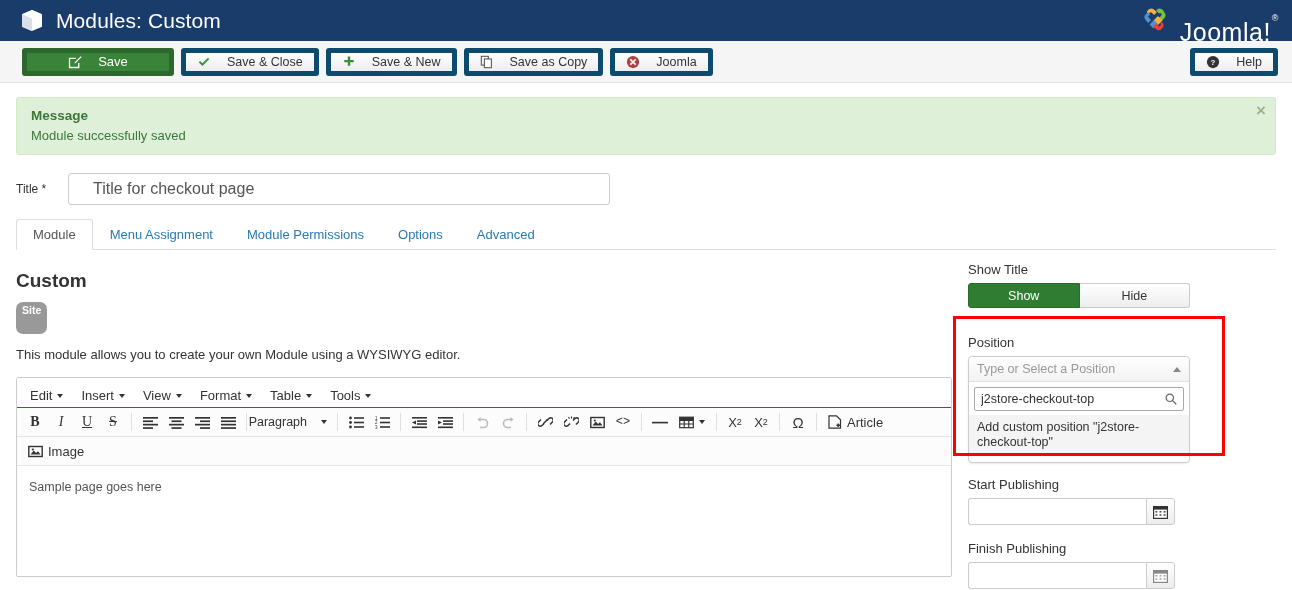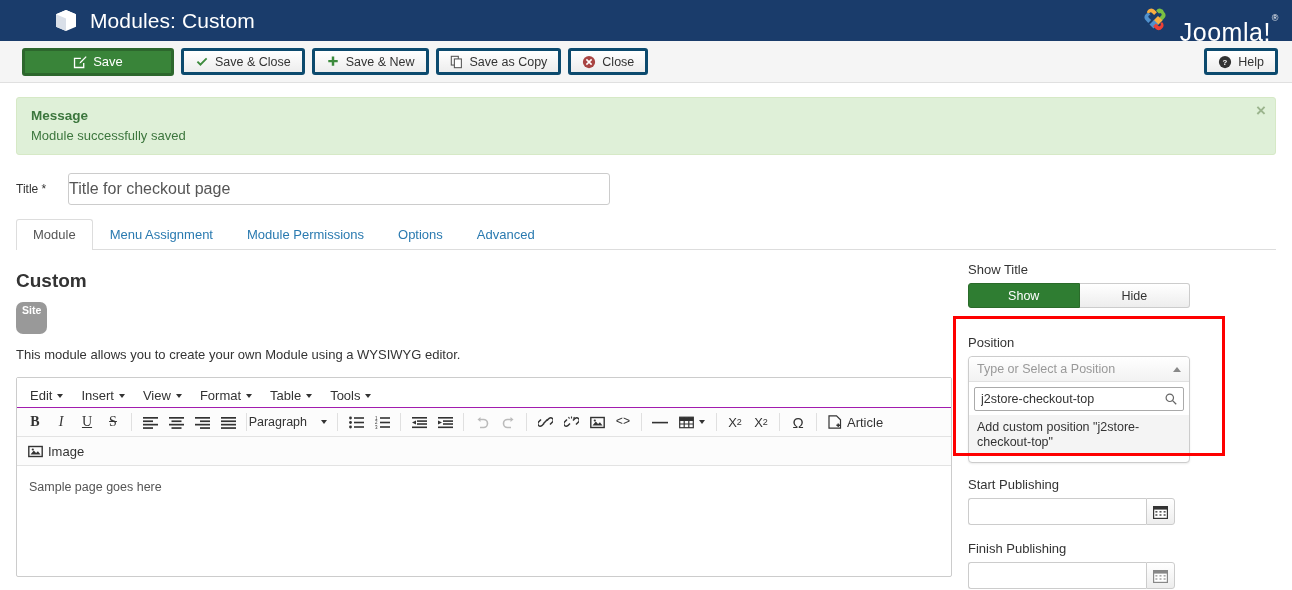--- a/index.html
+++ b/index.html
@@ -10,37 +10,37 @@
     font-size:13px; color:#333;
     background:#fff; overflow:hidden;
   }
 
   
   #header {
     height:41px; background:#1c3d6e; background:#1a3c6b;
     display:flex; align-items:center; justify-content:space-between;
     padding:0 14px 0 22px; position:relative;
   }
-  .hdr-left { display:flex; align-items:center; gap:14px;margin-left:34px; }
+  .hdr-left { display:flex; align-items:center; gap:14px; }
   .cube-icon { width:20px; height:21px; display:block; }
   #page-title-text { color:#fff; font-size:21px; font-weight:400; letter-spacing:.1px; }
   .joomla-logo { display:flex; align-items:center; gap:7px; }
   .joomla-word { color:#fff; font-size:25px; font-weight:300; letter-spacing:.5px; position:relative;margin-top:24px; }
   .joomla-word sup { font-size:9px; position:relative; top:-11px; left:1px; }
 
   
   #toolbar {
     height:42px; background:#f5f5f5; border-bottom:1px solid #e0e0e0;
     display:flex; align-items:center; padding:0 14px 0 22px; gap:7px;
     position:relative;
   }
   .btn {
-    display:inline-flex; align-items:center; gap:6px;
+    display:inline-flex; align-items:center; gap:16px;
     height:27px; padding:9px 11px;
-    border:3px solid #0c4a6e; border-radius:3px;
+    border:5px solid #0c4a6e; border-radius:3px;
     background:linear-gradient(#fff,#ededed);
     font-size:12.5px; color:#333; cursor:pointer; white-space:nowrap;
   }
   .btn.primary {
     background:linear-gradient(#3d9140,#2f7a33);
     background:#398439; border-color:#2d672d; color:#fff;
     width:152px; justify-content:center; height:28px; font-size:13px;
   }
   .btn.help { margin-left:auto; }
   .bi { width:14px; height:14px; flex:none; }
@@ -56,21 +56,21 @@
   #message .m-close {
     position:absolute; right:9px; top:4px; font-size:17px; color:#9bb48d;
     cursor:pointer; line-height:1; font-weight:bold;
   }
 
   
   #title-row { display:flex; align-items:center; padding:18px 16px 0 16px; gap:10px; }
   #title-label { font-size:12px; color:#333; width:42px; }
   #title-input {
     width:542px; height:32px; border:1px solid #ccc; border-radius:3px;
-    padding:0 0; font-size:16px; color:#555;
+    padding:0 24px; font-size:16px; color:#555;
     font-family:"Liberation Sans", sans-serif; background:#fff;
   }
 
   
   #tabs {
     margin:14px 16px 0 16px; border-bottom:1px solid #ddd;
     display:flex; align-items:flex-end; height:31px;
   }
   .tab {
     padding:7px 16px 7px 16px; font-size:13px; color:#2a7ab0;
@@ -231,21 +231,21 @@
       <rect x="5" y="4.5" width="8" height="10" fill="#fff" stroke="#555" stroke-width="1.2"></rect>
     </svg>
     <span>Save as Copy</span>
   </div>
 
   <div class="btn">
     <svg class="bi" viewBox="0 0 16 16">
       <circle cx="8" cy="8" r="7" fill="#a94442"></circle>
       <path d="M5 5l6 6M11 5l-6 6" stroke="#fff" stroke-width="1.8"></path>
     </svg>
-    <span>Close</span>
+    <span>Joomla</span>
   </div>
 
   <div class="btn help">
     <svg class="bi" viewBox="0 0 16 16">
       <circle cx="8" cy="8" r="7" fill="#333"></circle>
       <text x="8" y="11.5" font-size="9" font-family="Liberation Sans, sans-serif" fill="#fff" text-anchor="middle" font-weight="bold">?</text>
     </svg>
     <span>Help</span>
   </div>
 </div>

